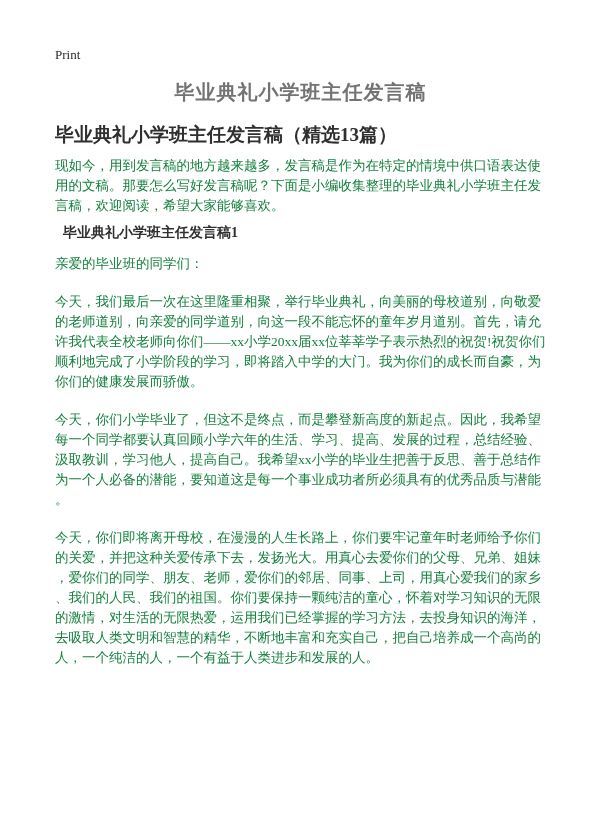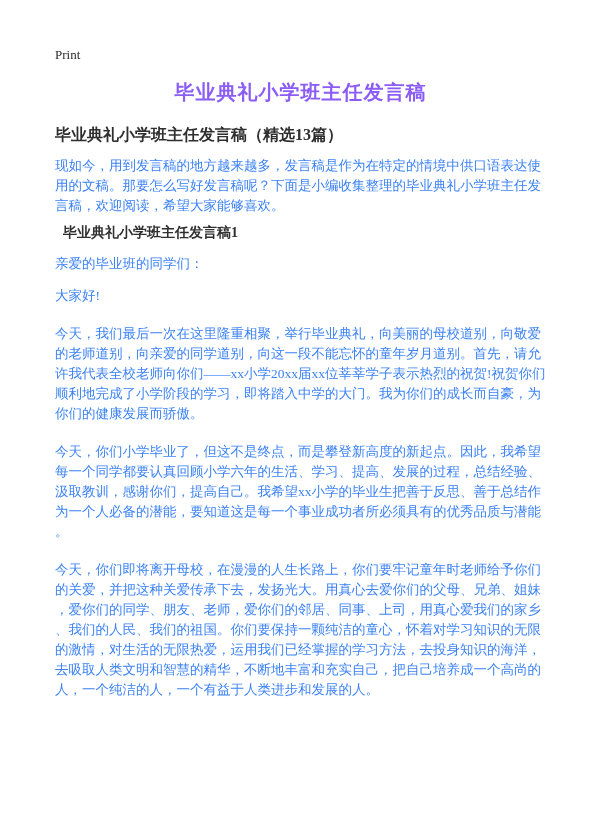--- a/index.html
+++ b/index.html
@@ -26,45 +26,45 @@
     line-height: 16px;
     color: #2b2b2b;
     display: inline-block;
     cursor: pointer;
   }
   .doc-title {
     font-size: 20px;
     font-weight: bold;
     line-height: 24px;
     text-align: center;
-    color: #8b5cf6;
+    color: #737373;
     letter-spacing: 1px;
     margin: 17px 0 12px 0;
   }
   .doc-subtitle {
-    font-size: 16px;
+    font-size: 19px;
     font-weight: bold;
     line-height: 18px;
     color: #2f2f2f;
     margin: 22px 0 0 0;
   }
   .intro {
     margin: 13px 0 0 0;
   }
   .section-heading {
     font-size: 14px;
     font-weight: bold;
     line-height: 18px;
     color: #2f2f2f;
     margin: 8px 0 0 8px;
   }
   p.body-text {
     font-size: 13.5px;
     line-height: 20px;
-    color: #3b82f6;
+    color: #15803d;
     margin: 12px 0 0 0;
     text-align: left;
     line-break: anywhere;
     word-break: break-all;
   }
   p.para {
     margin-top: 18px;
   }
 </style>
 </head>
@@ -77,22 +77,21 @@
   <h1 class="doc-title">毕业典礼小学班主任发言稿</h1>
 
   <h2 class="doc-subtitle">毕业典礼小学班主任发言稿（精选13篇）</h2>
 
   <p class="body-text intro">现如今，用到发言稿的地方越来越多，发言稿是作为在特定的情境中供口语表达使用的文稿。那要怎么写好发言稿呢？下面是小编收集整理的毕业典礼小学班主任发言稿，欢迎阅读，希望大家能够喜欢。</p>
 
   <h3 class="section-heading">毕业典礼小学班主任发言稿1</h3>
 
   <p class="body-text">亲爱的毕业班的同学们：</p>
 
-  <p class="body-text">大家好!</p>
 
   <p class="body-text para">今天，我们最后一次在这里隆重相聚，举行毕业典礼，向美丽的母校道别，向敬爱的老师道别，向亲爱的同学道别，向这一段不能忘怀的童年岁月道别。首先，请允许我代表全校老师向你们——xx小学20xx届xx位莘莘学子表示热烈的祝贺!祝贺你们顺利地完成了小学阶段的学习，即将踏入中学的大门。我为你们的成长而自豪，为你们的健康发展而骄傲。</p>
 
 
-  <p class="body-text para">今天，你们小学毕业了，但这不是终点，而是攀登新高度的新起点。因此，我希望每一个同学都要认真回顾小学六年的生活、学习、提高、发展的过程，总结经验、汲取教训，感谢你们，提高自己。我希望xx小学的毕业生把善于反思、善于总结作为一个人必备的潜能，要知道这是每一个事业成功者所必须具有的优秀品质与潜能。</p>
+  <p class="body-text para">今天，你们小学毕业了，但这不是终点，而是攀登新高度的新起点。因此，我希望每一个同学都要认真回顾小学六年的生活、学习、提高、发展的过程，总结经验、汲取教训，学习他人，提高自己。我希望xx小学的毕业生把善于反思、善于总结作为一个人必备的潜能，要知道这是每一个事业成功者所必须具有的优秀品质与潜能。</p>
 
   <p class="body-text para">今天，你们即将离开母校，在漫漫的人生长路上，你们要牢记童年时老师给予你们的关爱，并把这种关爱传承下去，发扬光大。用真心去爱你们的父母、兄弟、姐妹，爱你们的同学、朋友、老师，爱你们的邻居、同事、上司，用真心爱我们的家乡、我们的人民、我们的祖国。你们要保持一颗纯洁的童心，怀着对学习知识的无限的激情，对生活的无限热爱，运用我们已经掌握的学习方法，去投身知识的海洋，去吸取人类文明和智慧的精华，不断地丰富和充实自己，把自己培养成一个高尚的人，一个纯洁的人，一个有益于人类进步和发展的人。</p>
 
 </div>
 
 </body></html>

